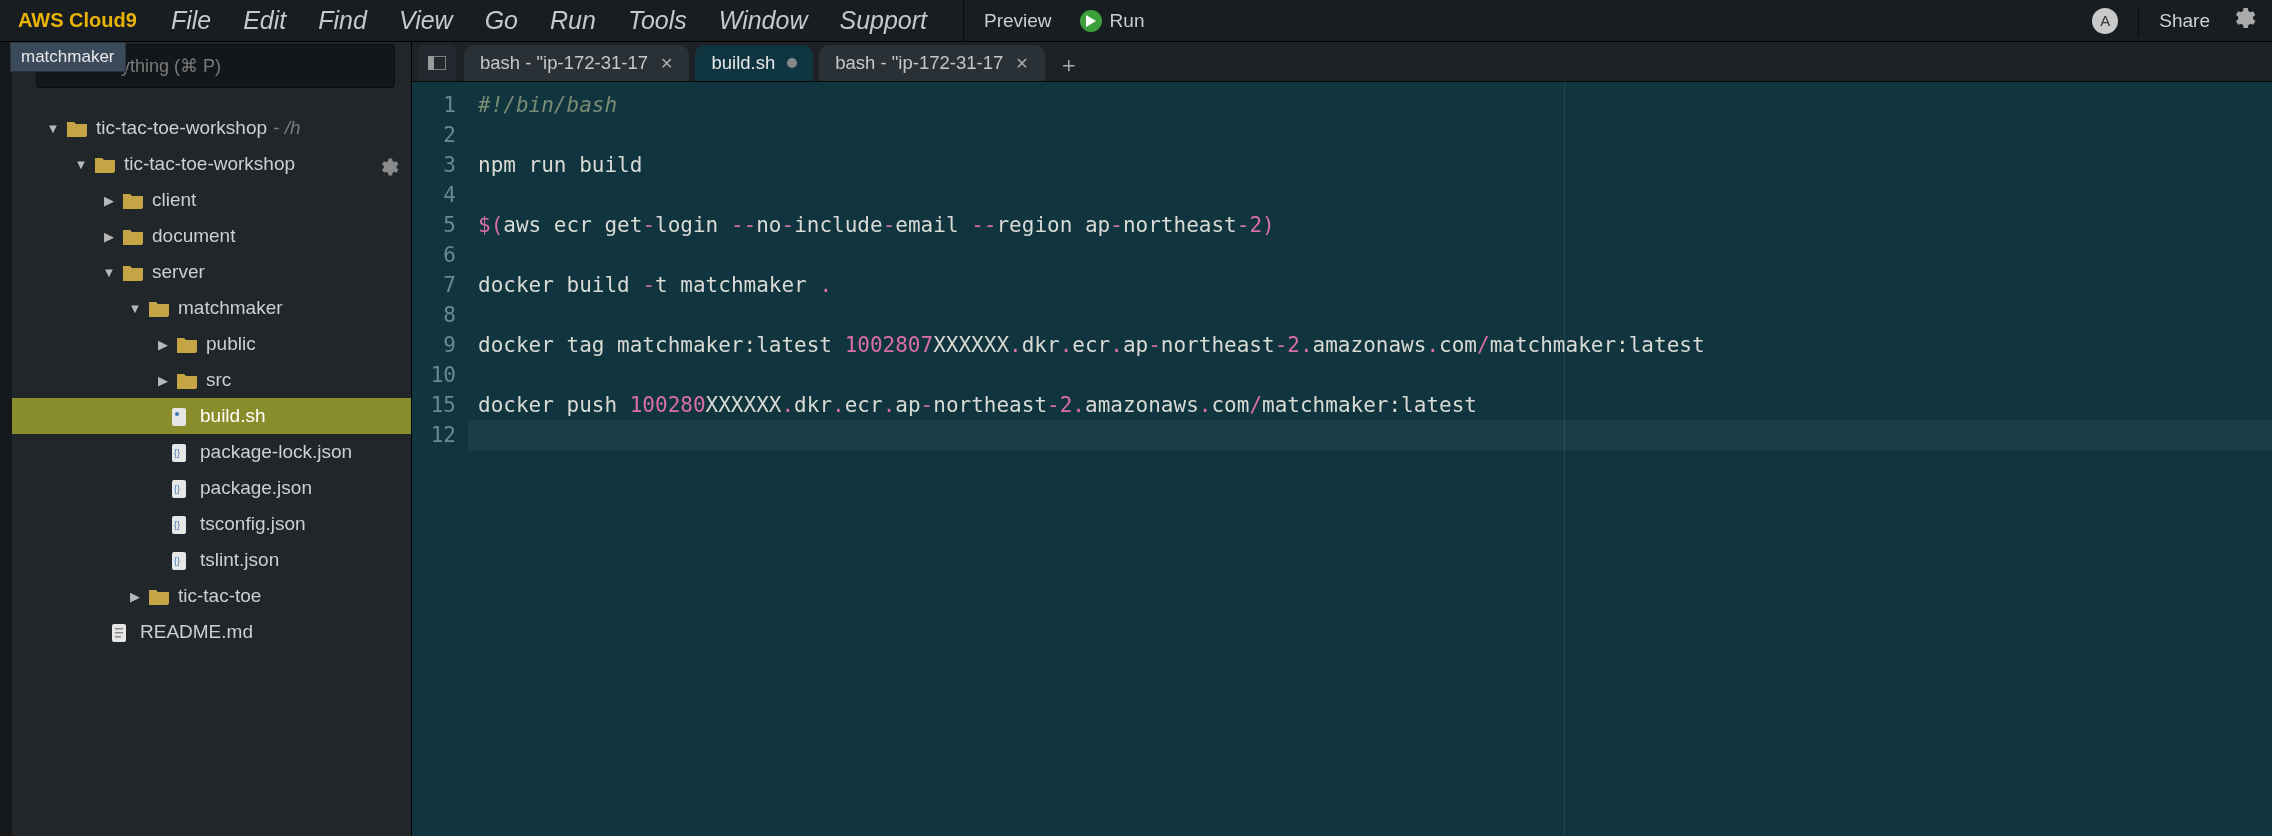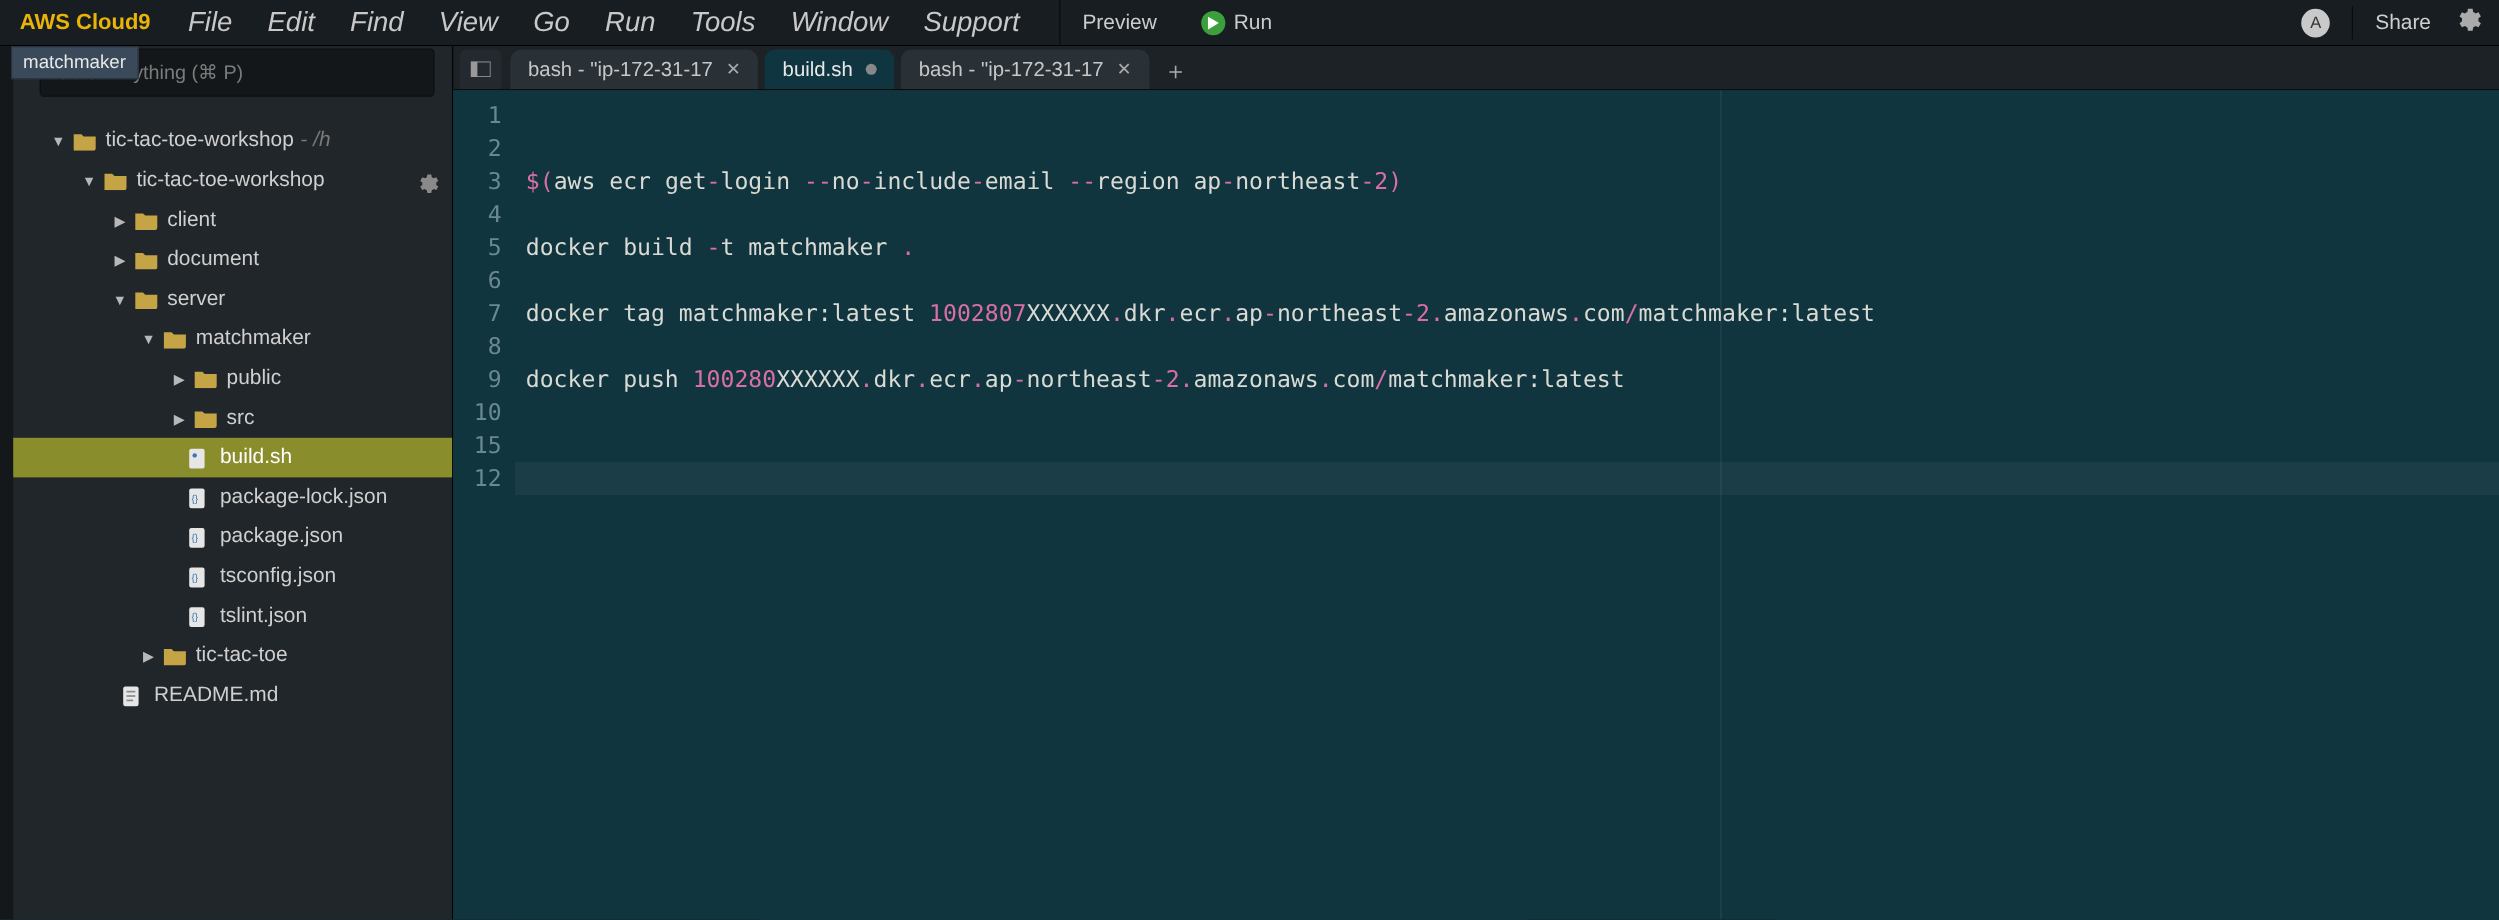--- a/index.html
+++ b/index.html
@@ -32,21 +32,21 @@
   cursor: pointer;
   font-size: 25px;
   font-style: italic;
 }
 .menubar-divider {
   width: 1px;
   height: 42px;
   background: #0a0a0a;
   margin: 0 20px;
 }
-.run-group { display: flex; align-items: center; gap: 40px; }
+.run-group { display: flex; align-items: center; gap: 28px; }
 .run-btn { display:flex; align-items:center; gap:8px; cursor:pointer; }
 .run-play {
   width: 22px; height: 22px;
   background: #3ba03b; border-radius: 50%;
   display:flex; align-items:center; justify-content:center;
 }
 .run-play svg { width:10px; height:12px; }
 .menubar-right { margin-left:auto; display:flex; align-items:center; gap:20px; padding-right:16px;}
 .avatar {
   width:26px; height:26px; border-radius:50%;
@@ -383,21 +383,23 @@
           <div>6</div>
         <div>7</div>
           <div>8</div>
           <div>9</div>
         <div>10</div>
           <div>15</div>
           <div>12</div>
       </div>
       <div class="code">
         <div class="currentline" style="top:338px;"></div>
-        <div class="line"></div>
+        <div class="line"><span class="comment">#!/bin/bash</span></div>
+        <div class="line"></div>
+        <div class="line"><span>npm run build</span></div>
         <div class="line"></div>
         <div class="line"><span class="op">$(</span><span>aws ecr get</span><span class="op">-</span><span>login </span><span class="op">--</span><span>no</span><span class="op">-</span><span>include</span><span class="op">-</span><span>email </span><span class="op">--</span><span>region ap</span><span class="op">-</span><span>northeast</span><span class="op">-</span><span class="num">2</span><span class="op">)</span></div>
         <div class="line"></div>
         <div class="line"><span>docker build </span><span class="op">-</span><span>t matchmaker </span><span class="op">.</span></div>
         <div class="line"></div>
         <div class="line"><span>docker tag matchmaker:latest </span><span class="num">1002807</span><span>XXXXXX</span><span class="op">.</span><span>dkr</span><span class="op">.</span><span>ecr</span><span class="op">.</span><span>ap</span><span class="op">-</span><span>northeast</span><span class="op">-</span><span class="num">2.</span><span>amazonaws</span><span class="op">.</span><span>com</span><span class="op">/</span><span>matchmaker:latest</span></div>
         <div class="line"></div>
         <div class="line"><span>docker push </span><span class="num">100280</span><span>XXXXXX</span><span class="op">.</span><span>dkr</span><span class="op">.</span><span>ecr</span><span class="op">.</span><span>ap</span><span class="op">-</span><span>northeast</span><span class="op">-</span><span class="num">2.</span><span>amazonaws</span><span class="op">.</span><span>com</span><span class="op">/</span><span>matchmaker:latest</span></div>
         <div class="line"></div>
       </div>

